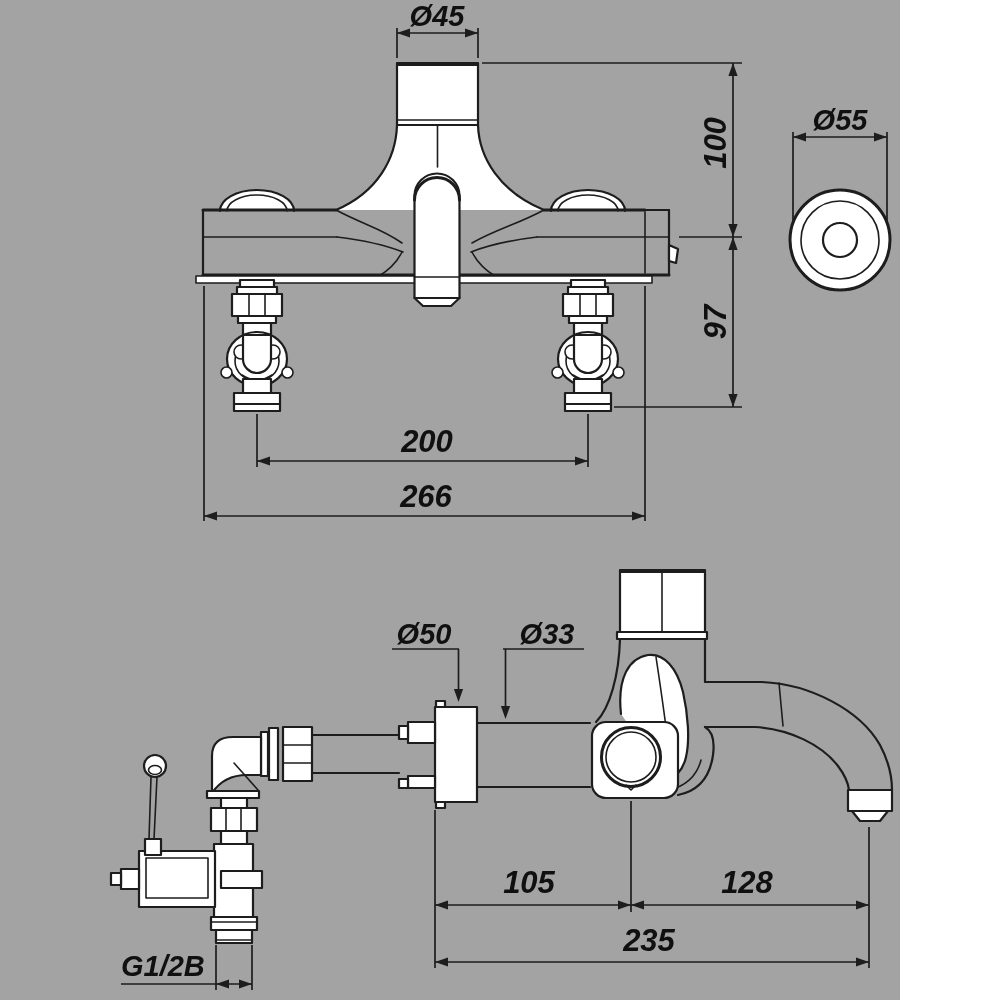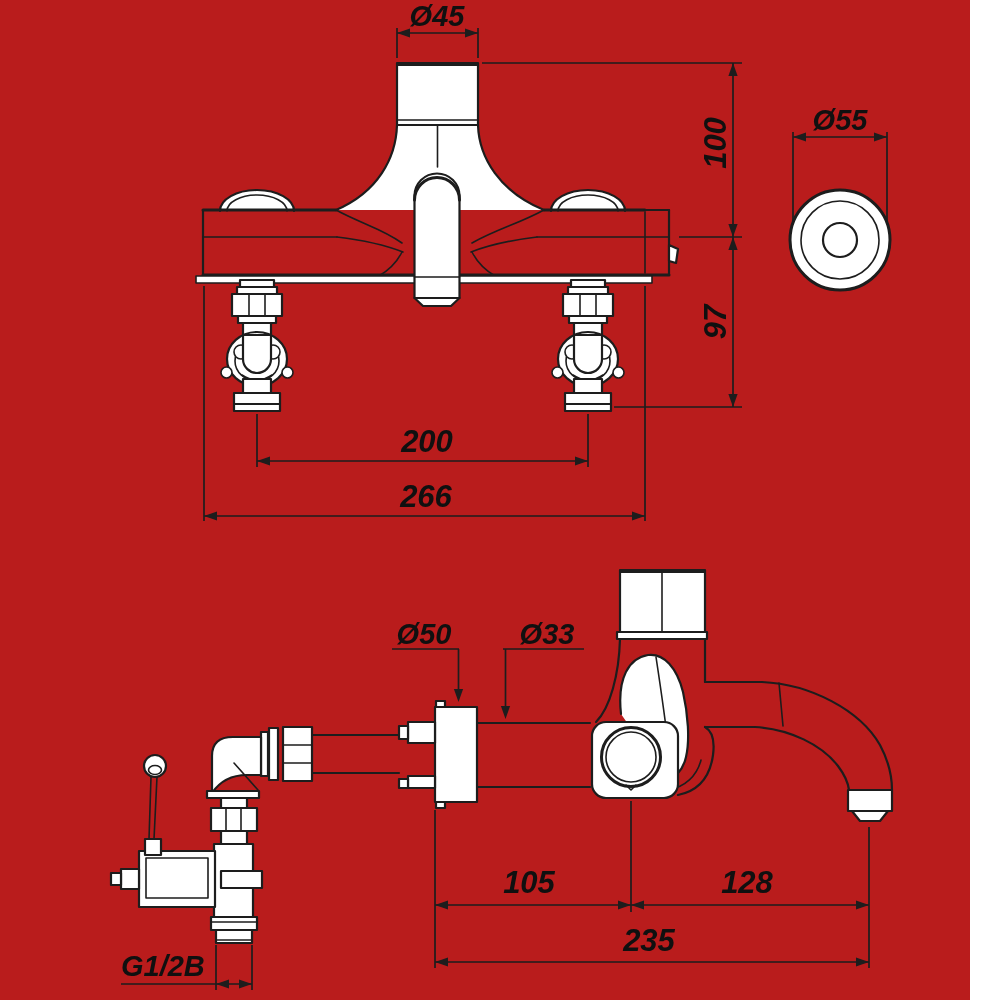--- a/index.html
+++ b/index.html
@@ -1,16 +1,16 @@
 <!DOCTYPE html>
 <html><head>
 <meta charset="utf-8">
 <style>
   html,body{margin:0;padding:0;background:#ffffff;}
-  .stage{width:970px;height:1000px;position:relative;background:#b91c1c;overflow:hidden;}
+  .stage{width:900px;height:1000px;position:relative;background:#a3a3a3;overflow:hidden;}
   svg{display:block;}
   
   .o{fill:none;stroke:#1d1d1d;stroke-width:2.2;stroke-linecap:round;stroke-linejoin:round;}
   .h{fill:none;stroke:#1d1d1d;stroke-width:3;stroke-linecap:round;stroke-linejoin:round;}
   .s{fill:none;stroke:#1d1d1d;stroke-width:1.6;stroke-linecap:round;stroke-linejoin:round;}
   .d{fill:none;stroke:#1d1d1d;stroke-width:1.7;stroke-linecap:butt;}
   .wf{fill:#ffffff;}
   .ah{fill:#1d1d1d;stroke:none;}
   text{font-family:"Liberation Sans","DejaVu Sans",sans-serif;font-weight:bold;font-style:italic;fill:#101010;}
   .t31{font-size:31px;}

